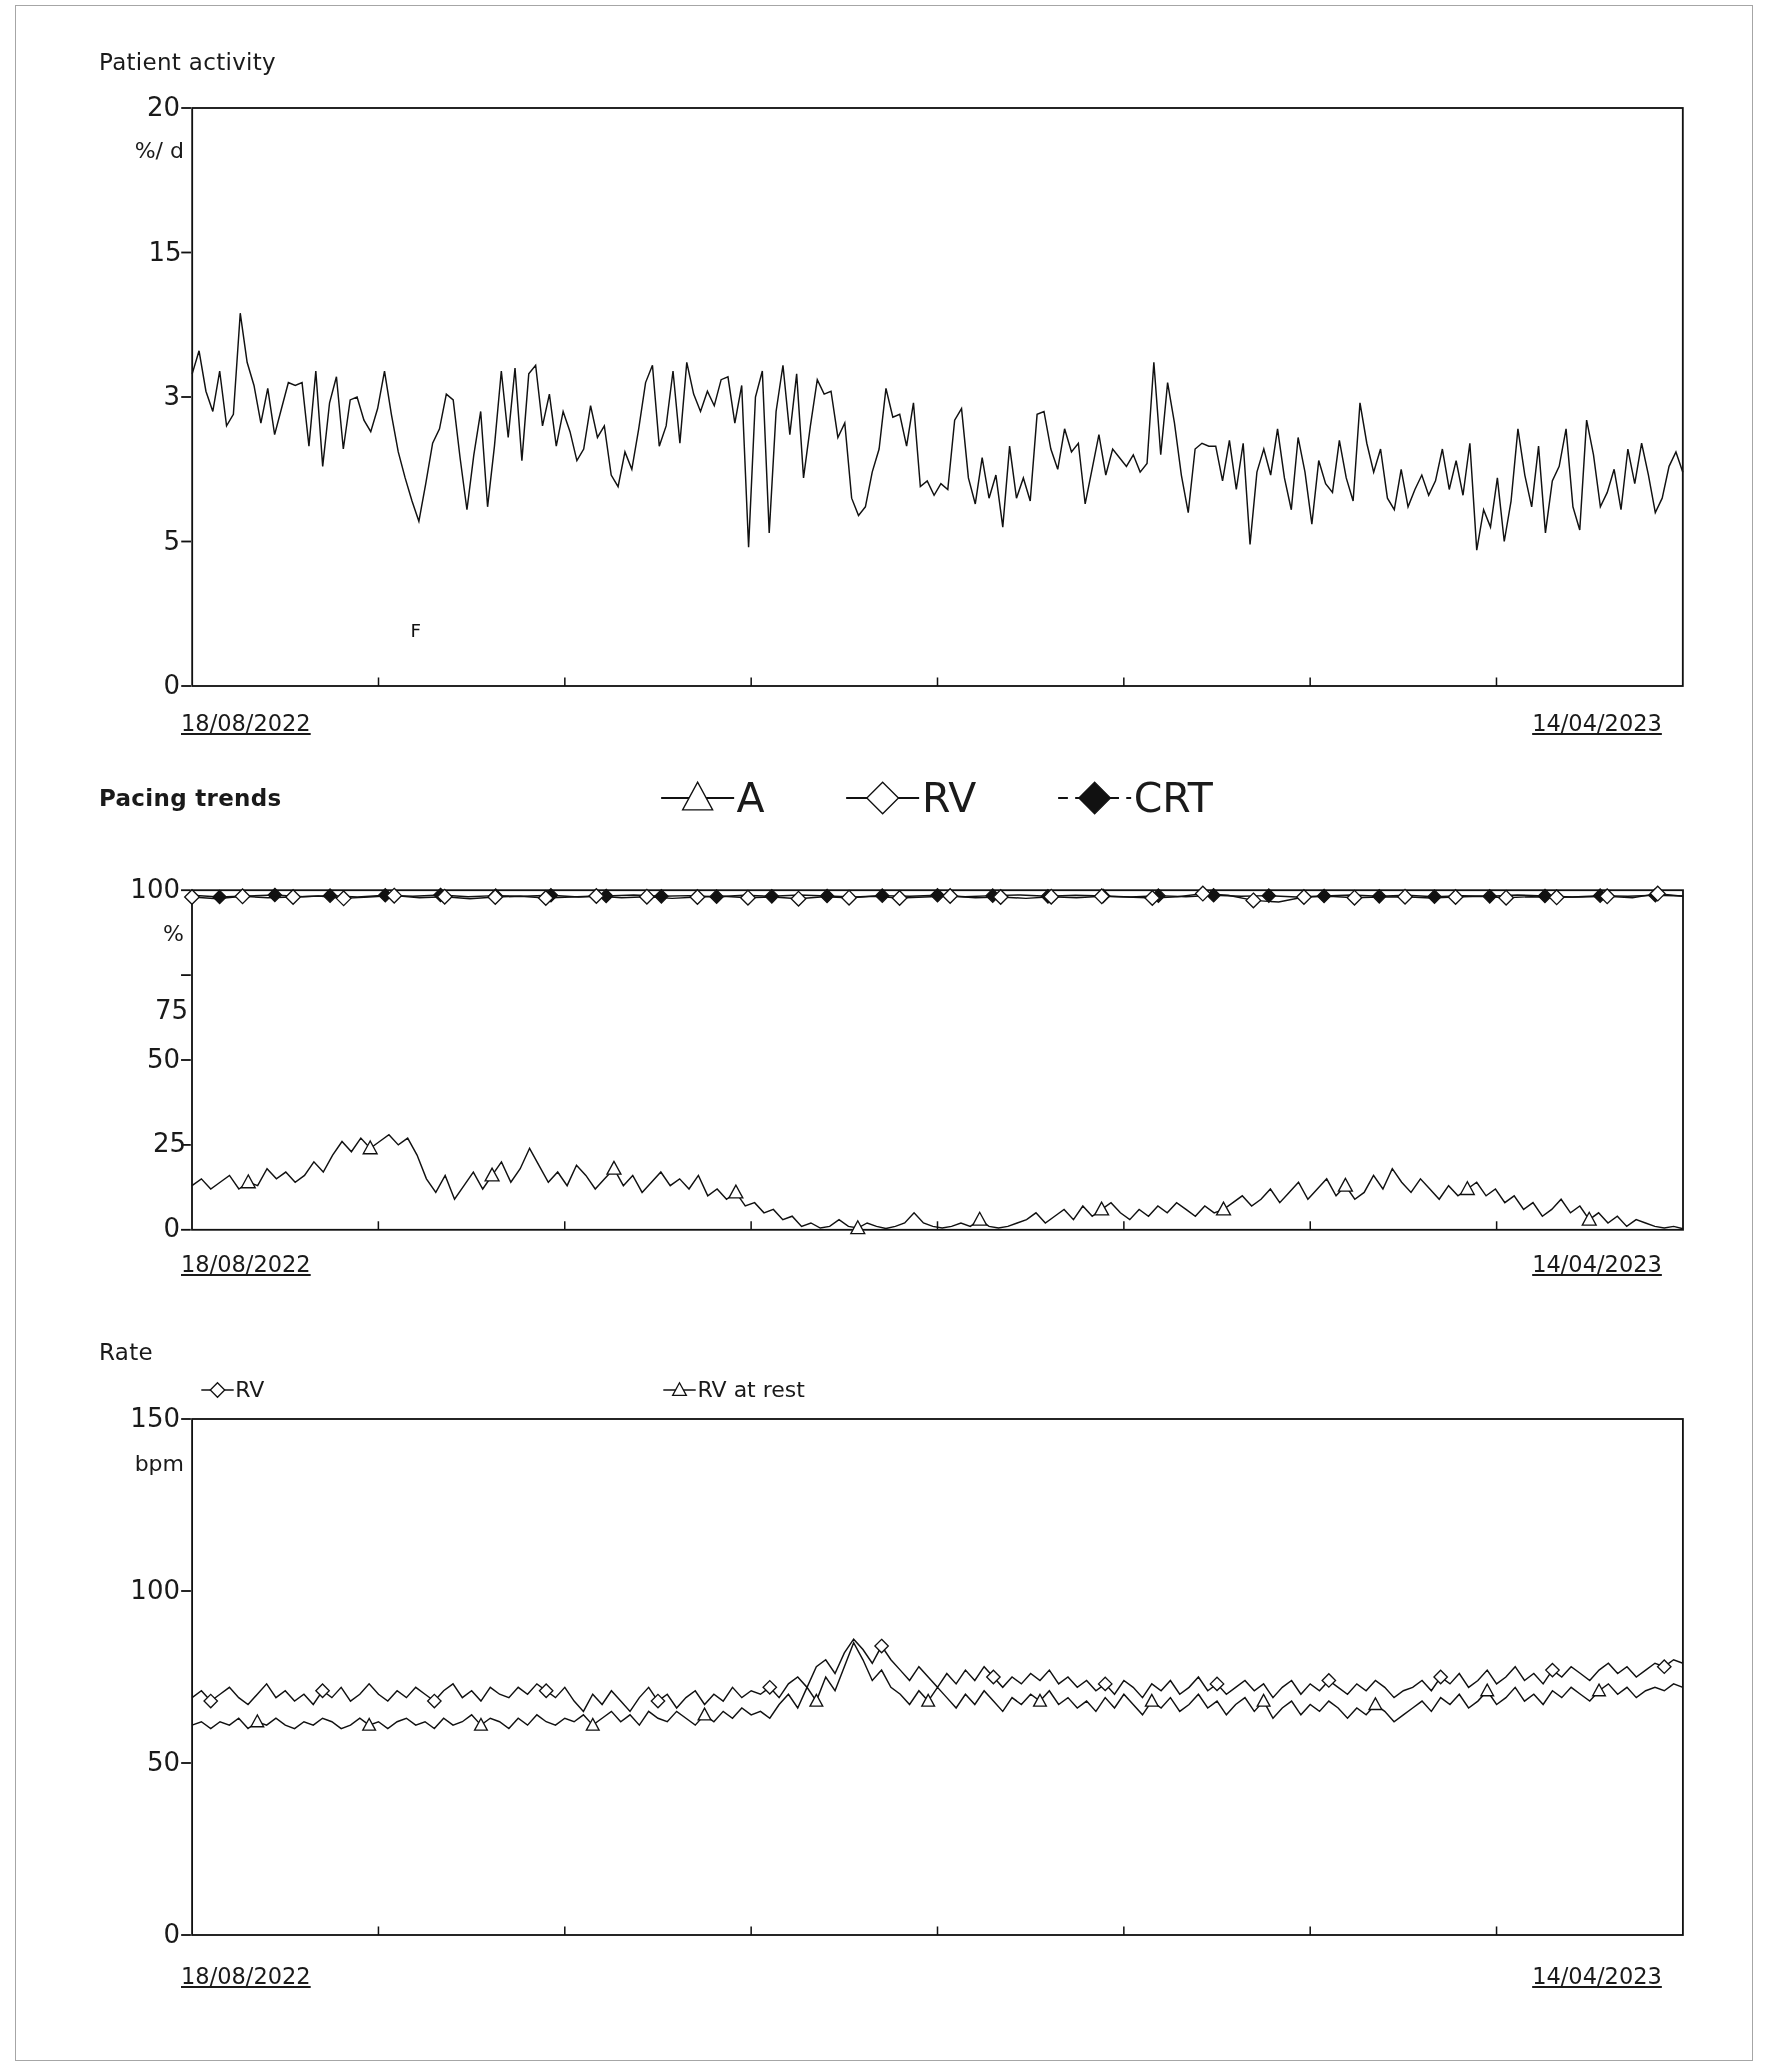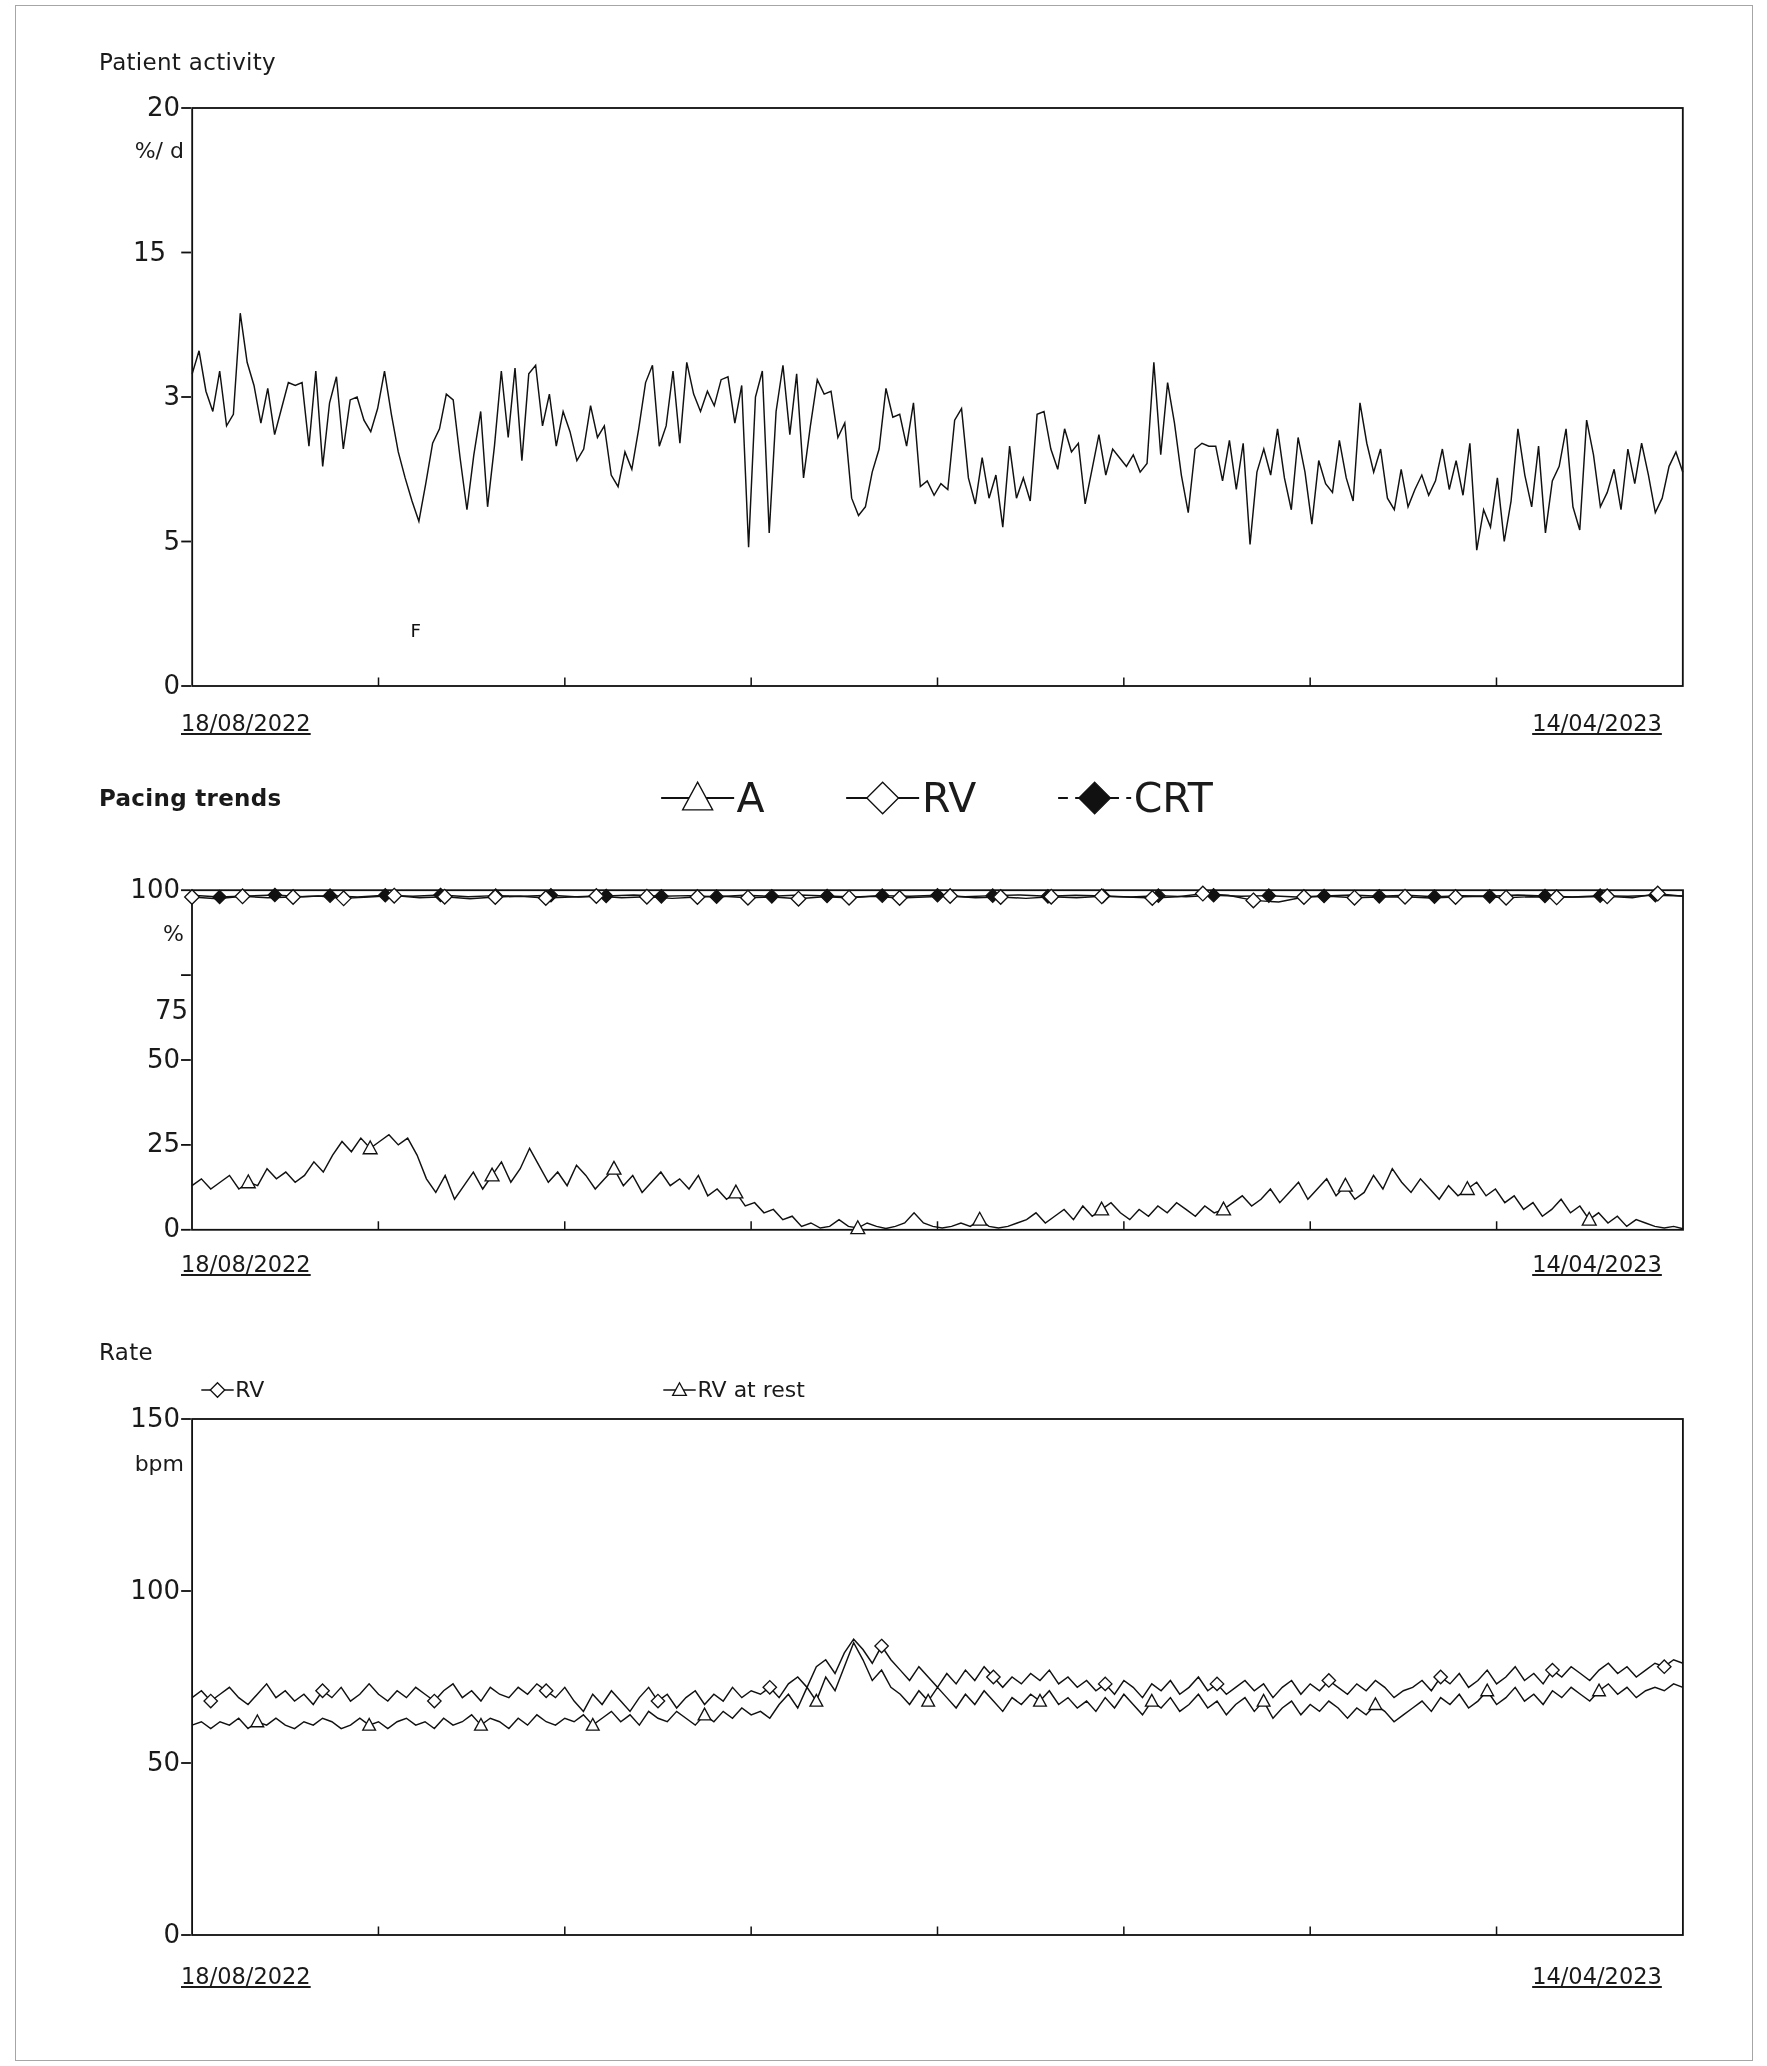--- a/index.html
+++ b/index.html
@@ -250,24 +250,24 @@
     <polygon points="1944.6875,458.2266666666667 1934.2375,477.4766666666667 1955.1375,477.4766666666667" fill="#fff" stroke="#111111" stroke-width="2.2"></polygon>
     <polygon points="2128.4375,435.61333333333334 2117.9875,454.86333333333334 2138.8875,454.86333333333334" fill="#fff" stroke="#111111" stroke-width="2.2"></polygon>
     <polygon points="2312.1875,435.61333333333334 2301.7375,454.86333333333334 2322.6375,454.86333333333334" fill="#fff" stroke="#111111" stroke-width="2.2"></polygon>
   </svg>
 <div class="xlabel xl" id="x3l">18/08/2022</div>
 <div class="xlabel xr" id="x3r">14/04/2023</div>
 
 <div class="ytick" style="left: 122px; top: 686px;">0</div>
 <div class="ytick" style="left: 122px; top: 542px;">5</div>
 <div class="ytick" style="left: 122px; top: 397px;">3</div>
-<div class="ytick" style="left: 108px; top: 253px;">15</div>
+<div class="ytick" style="left: 136px; top: 253px; text-align: center;">15</div>
 <div class="ytick" style="left: 122px; top: 108px;">20</div>
 <div class="ytick" style="left: 122px; top: 1229px;">0</div>
-<div class="ytick" style="left: 122px; top: 1144px;">25</div>
+<div class="ytick" style="left: 128px; top: 1144px;">25</div>
 <div class="ytick" style="left: 122px; top: 1060px;">50</div>
 <div class="ytick" style="left: 130px; top: 975px; margin-top: 36px;">75</div>
 <div class="ytick" style="left: 122px; top: 890px;">100</div>
 <div class="ytick" style="left: 122px; top: 1935px;">0</div>
 <div class="ytick" style="left: 122px; top: 1763px;">50</div>
 <div class="ytick" style="left: 122px; top: 1591px;">100</div>
 <div class="ytick" style="left: 122px; top: 1419px;">150</div>
 
 
 </body></html>

